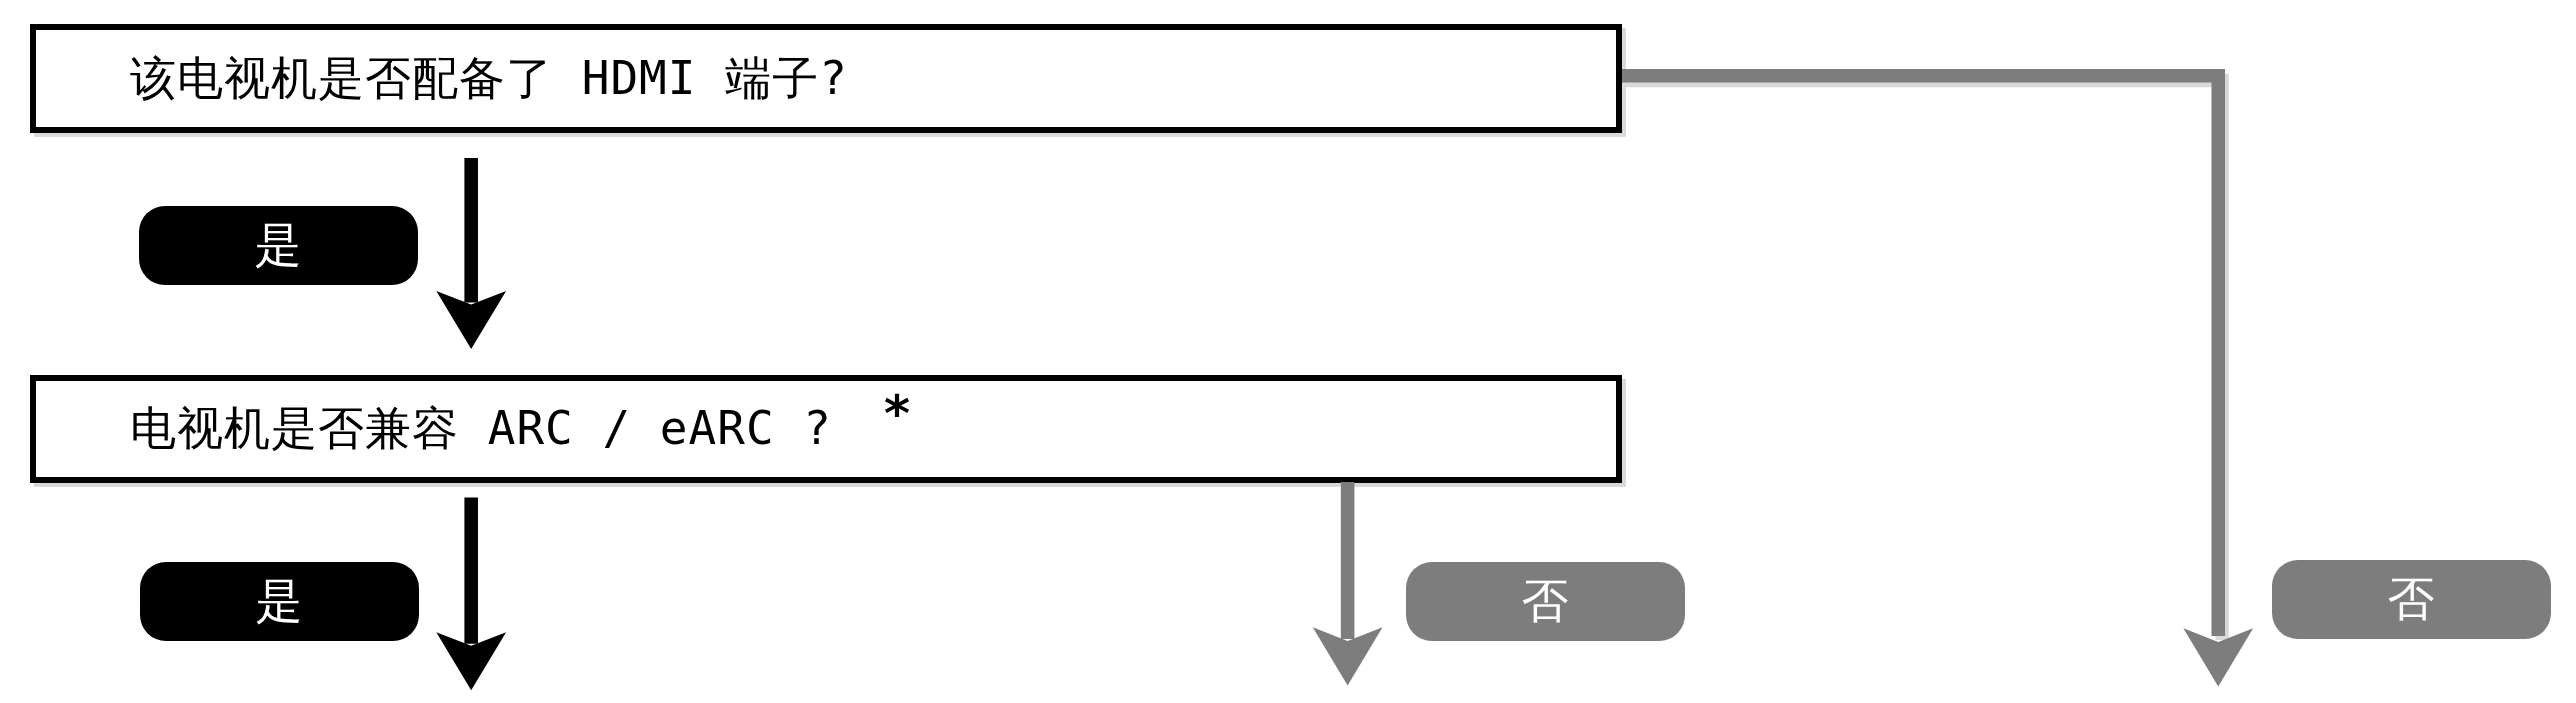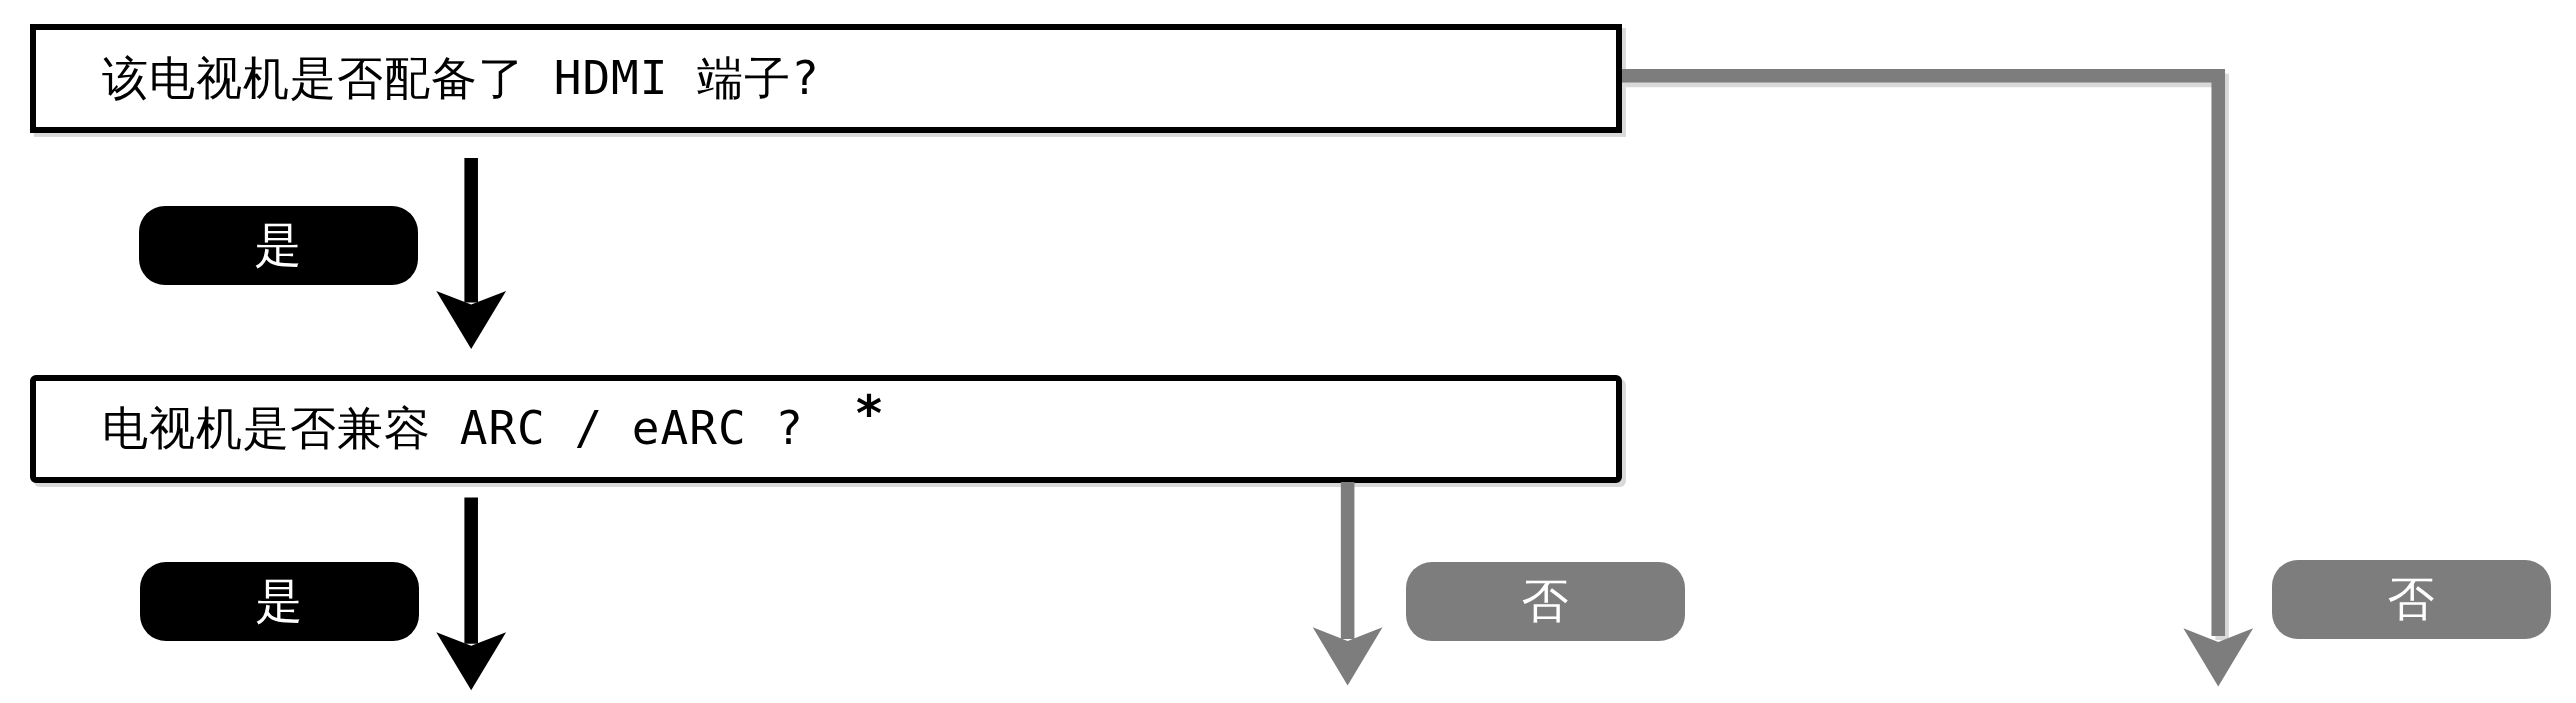--- a/index.html
+++ b/index.html
@@ -21,29 +21,29 @@
     position: absolute;
     left: 30px;
     width: 1592px;
     height: 109px;
     box-sizing: border-box;
     border: 6.8px solid var(--ink);
     background: var(--paper);
     box-shadow: 3.9px 3.9px 0 var(--shadow);
     display: flex;
     align-items: center;
-    padding-left: 66px;
+    padding-left: 94px;
     font-size: 46px;
     color: var(--ink);
     white-space: nowrap;
     letter-spacing: 1px;
     text-align: right;
   }
   .q-box-1 { top: 24px; }
-  .q-box-2 { top: 375px; height: 108px; border-radius: 6px; }
+  .q-box-2 { top: 375px; height: 108px; }
   .note-marker {
     display: inline-block;
     transform: translateY(-15.5px);
     margin-left: 50px;
     font-size: 50px;
     font-weight: bold;
   }
   .pill {
     position: absolute;
     width: 279px;

